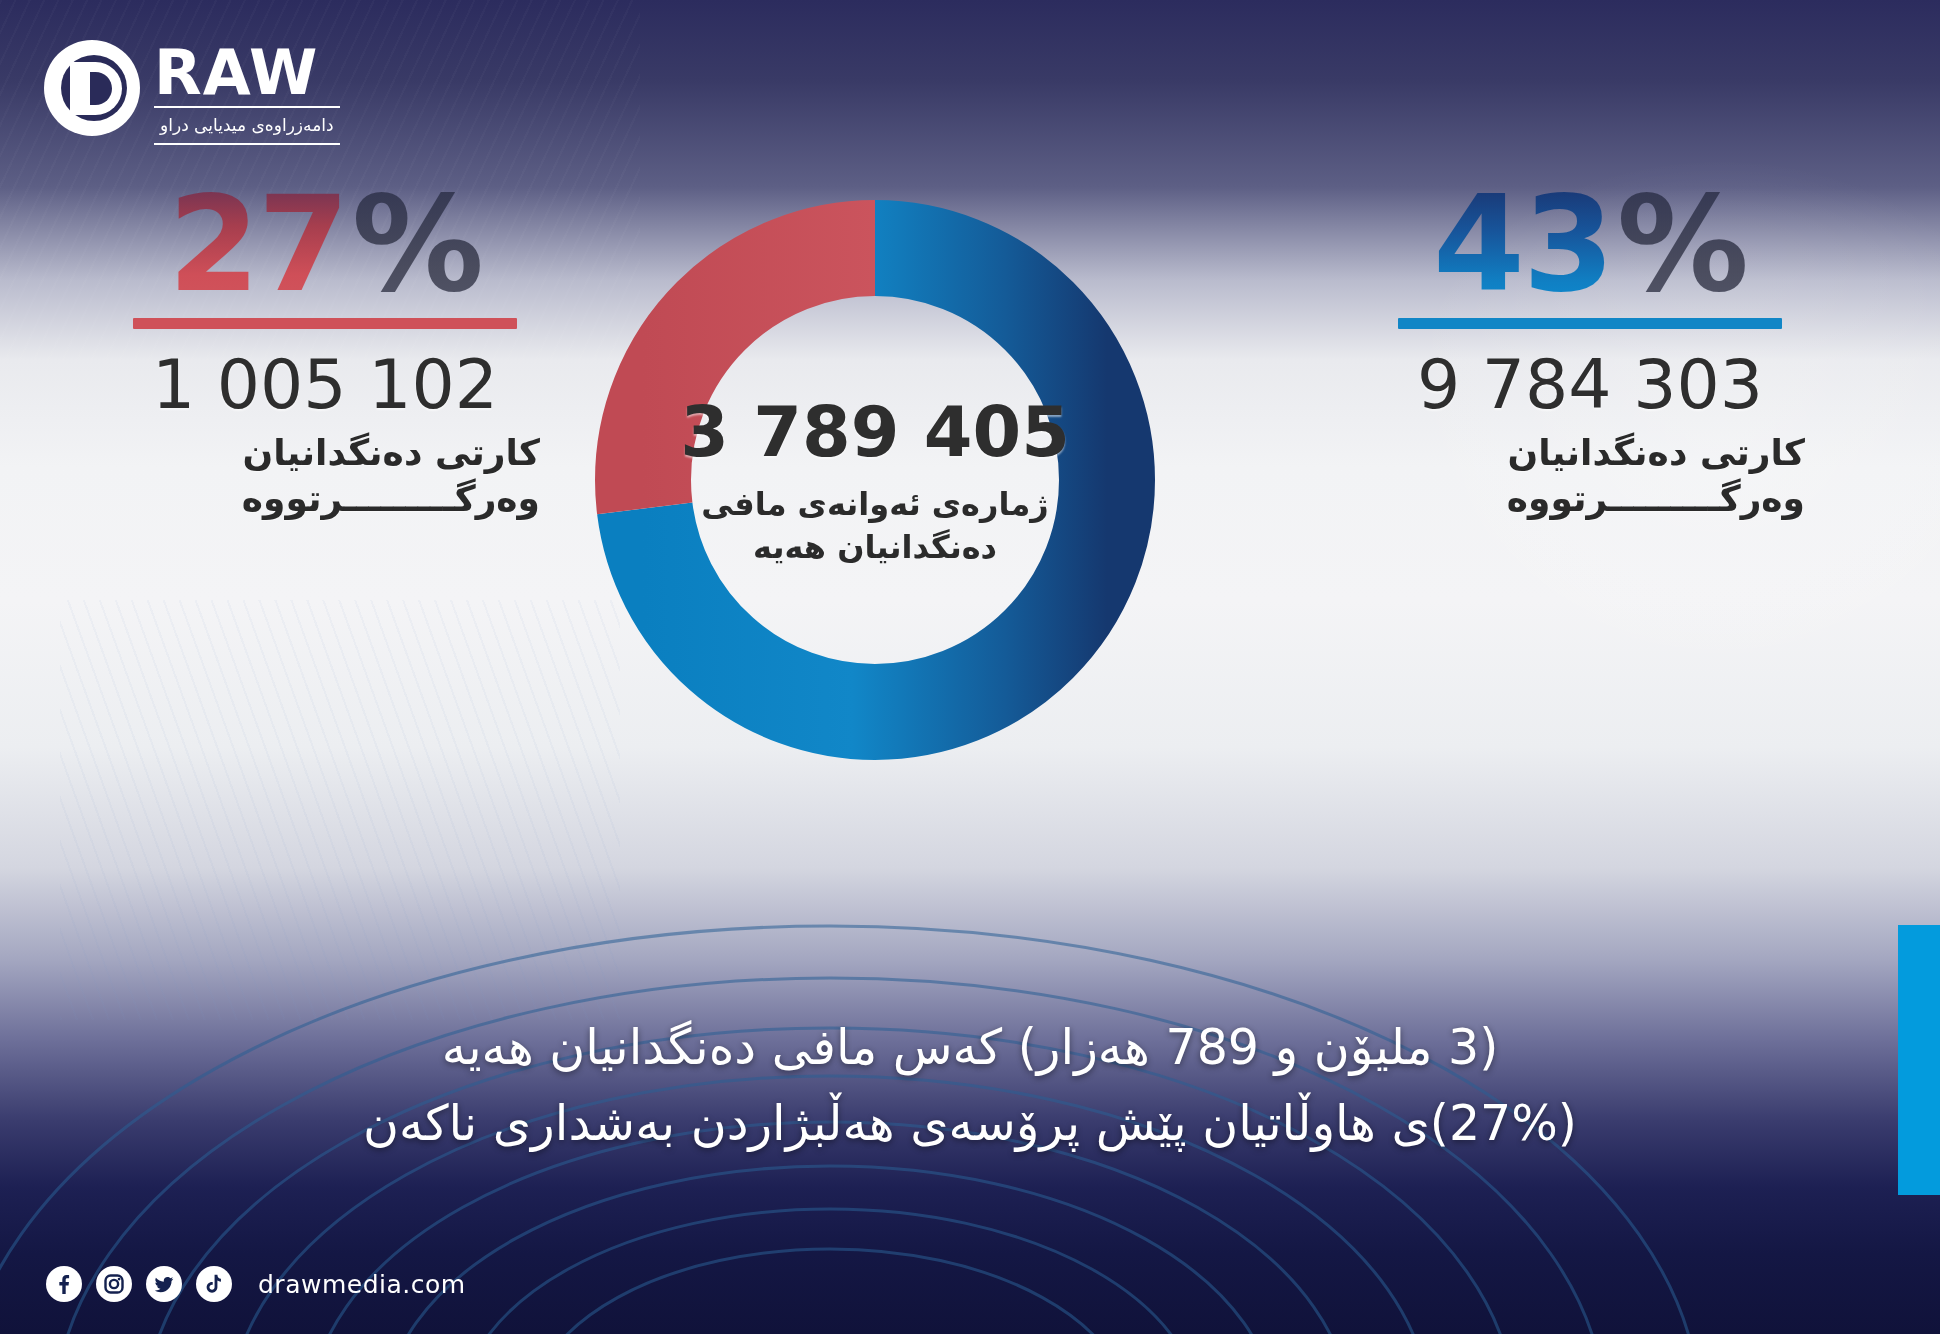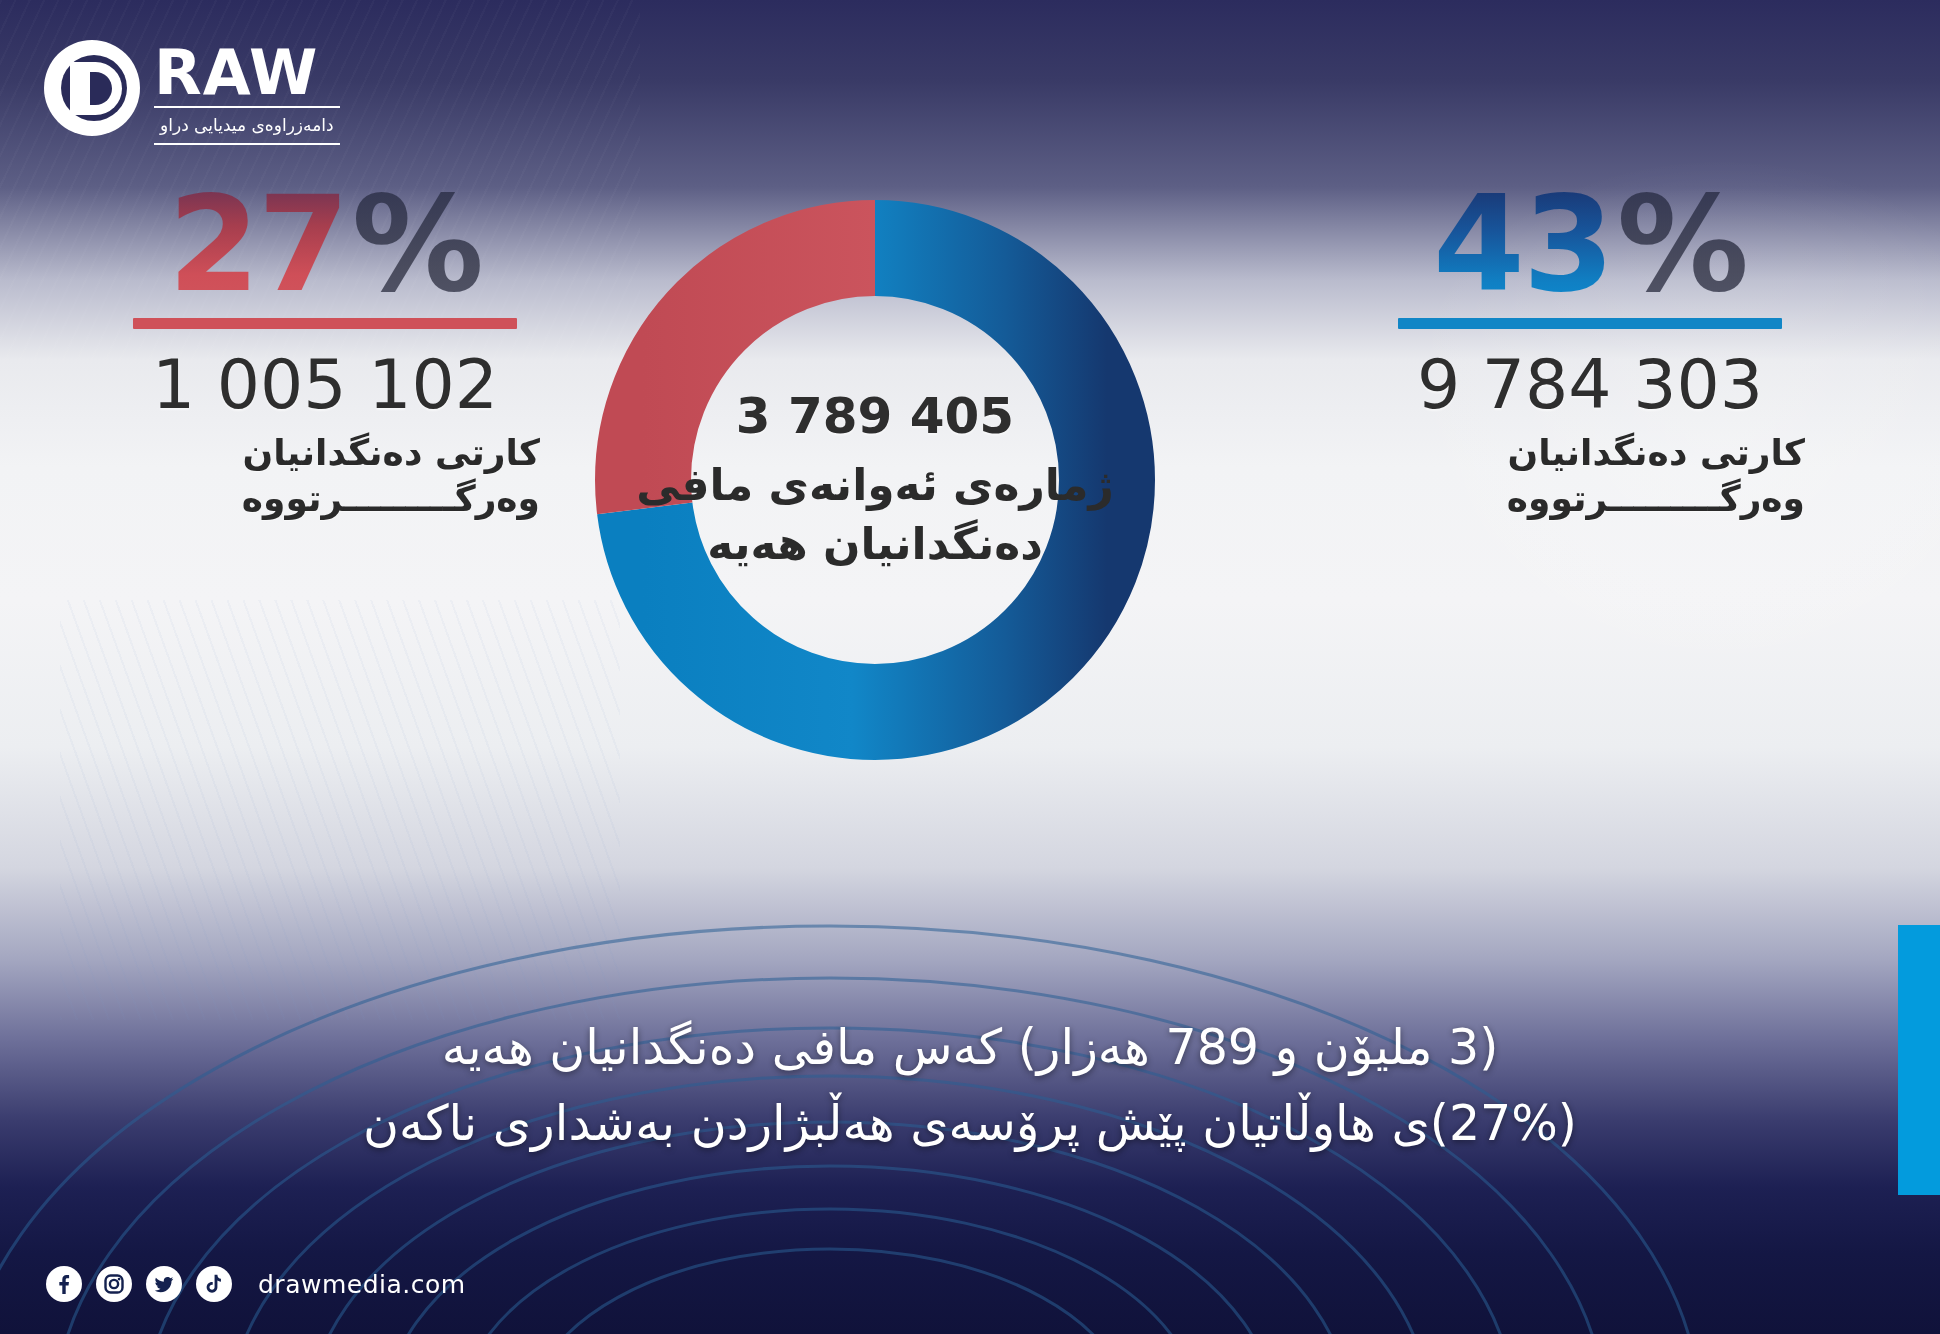--- a/index.html
+++ b/index.html
@@ -122,25 +122,25 @@
   }
 
   
   .donut-wrap{position:absolute;left:585px;top:190px;width:580px;height:580px;}
   .donut-wrap svg{display:block;}
   .donut-center{
     position:absolute;left:0;top:0;width:580px;height:580px;
     display:flex;flex-direction:column;align-items:center;justify-content:center;
   }
   .donut-total{
-    font-size:50px;font-weight:bold;color:#2e2e2e;letter-spacing:0px;
+    font-size:70px;font-weight:bold;color:#2e2e2e;letter-spacing:0px;
     text-shadow:0 2px 2px rgba(255,255,255,.5);
   }
   .donut-cap{
-    direction:rtl;margin-top:10px;color:#2b2b2b;font-size:44px;font-weight:bold;line-height:1.35;text-align:center;
+    direction:rtl;margin-top:10px;color:#2b2b2b;font-size:32px;font-weight:bold;line-height:1.35;text-align:center;
   }
 
   
   .headline{
     position:absolute;left:70px;top:1010px;width:1800px;
     direction:rtl;text-align:center;color:#ffffff;
     font-size:49px;font-weight:normal;line-height:1.55;
     text-shadow:0 2px 6px rgba(0,0,0,.45);
   }
   .headline .ln{display:block;}

